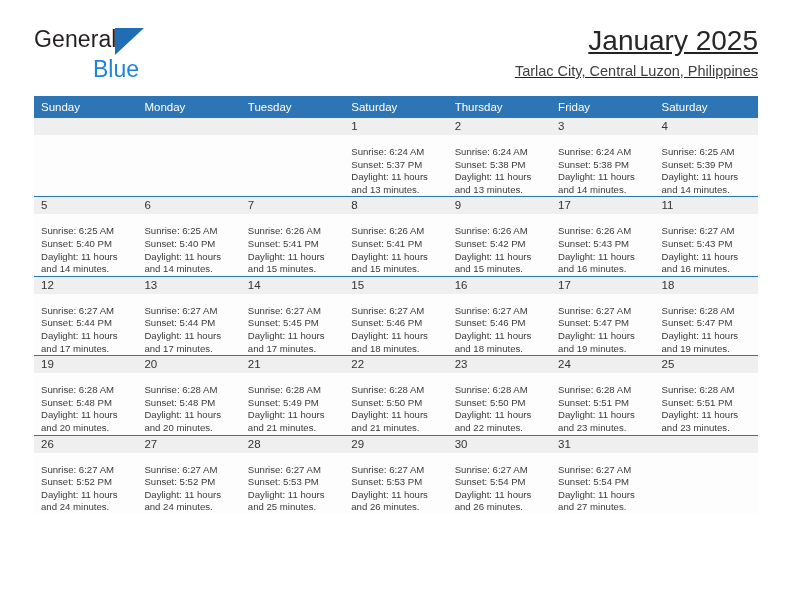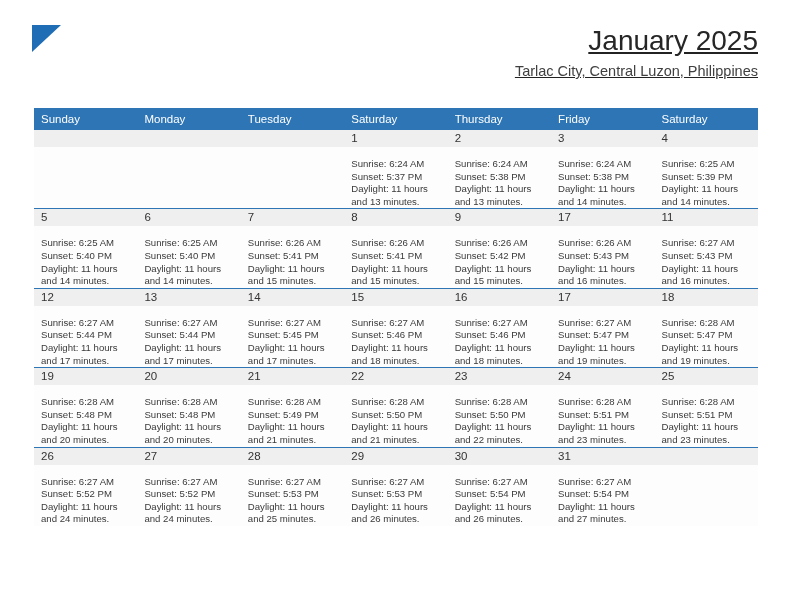--- a/index.html
+++ b/index.html
@@ -91,21 +91,21 @@
     font-size: 14.5px;
     color: #404040;
     line-height: 18px;
     white-space: nowrap;
   }
 
   
   .calendar {
     position: absolute;
     left: 34px;
-    top: 108px;
+    top: 96px;
     width: 724px;
   }
   .cal-table {
     width: 724px;
     border-collapse: collapse;
     table-layout: fixed;
   }
   .cal-table th {
     background: #2e75b6;
     color: #ffffff;
@@ -154,21 +154,24 @@
 </style>
 </head>
 <body>
 
 <div class="page">
 
   <div class="header">
 
     <div class="brand">
       <div class="brand-row1">
-        <span class="brand-triangle"></span>
+        <span class="brand-general">General</span><span class="brand-triangle"></span>
+      </div>
+      <div class="brand-row2">
+        <span class="brand-blue">Blue</span>
       </div>
     </div>
 
     <div class="titles">
       <div class="month-title">January 2025</div>
       <div class="location-title">Tarlac City, Central Luzon, Philippines</div>
     </div>
 
   </div>
 

